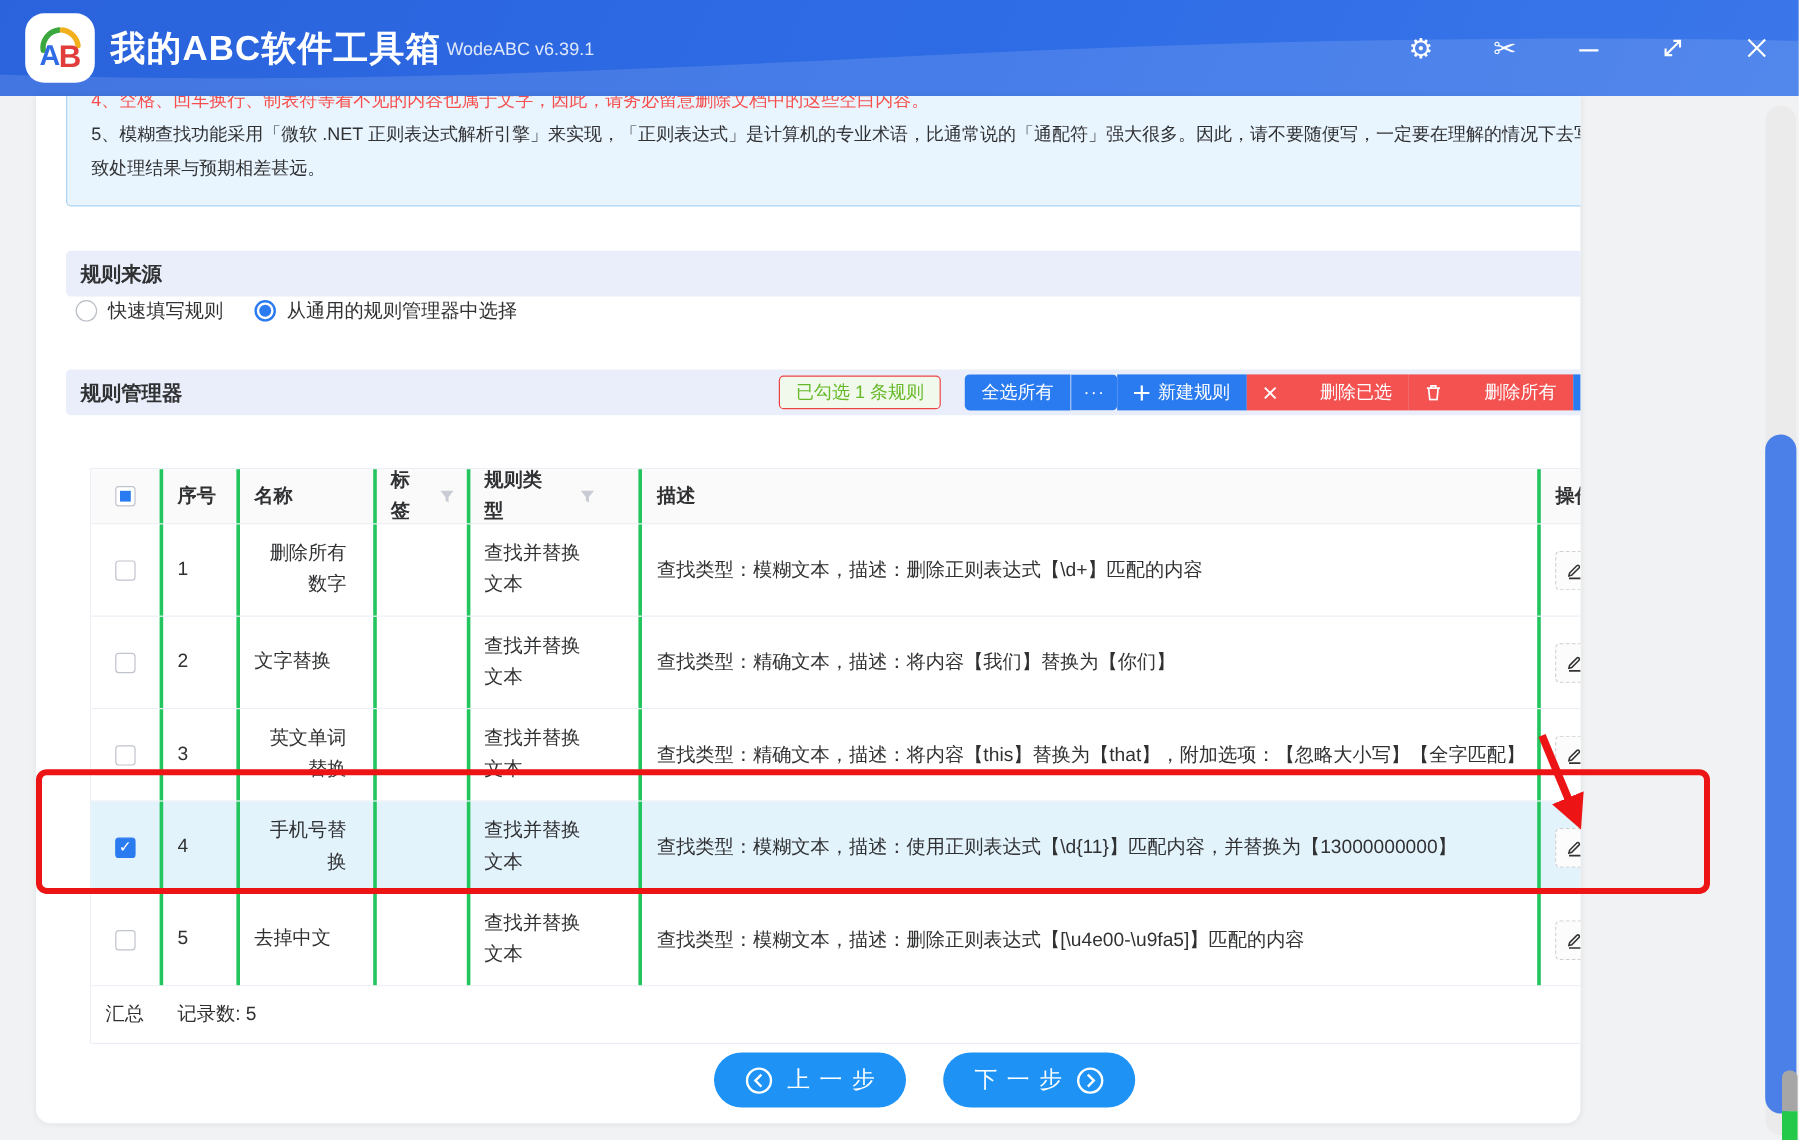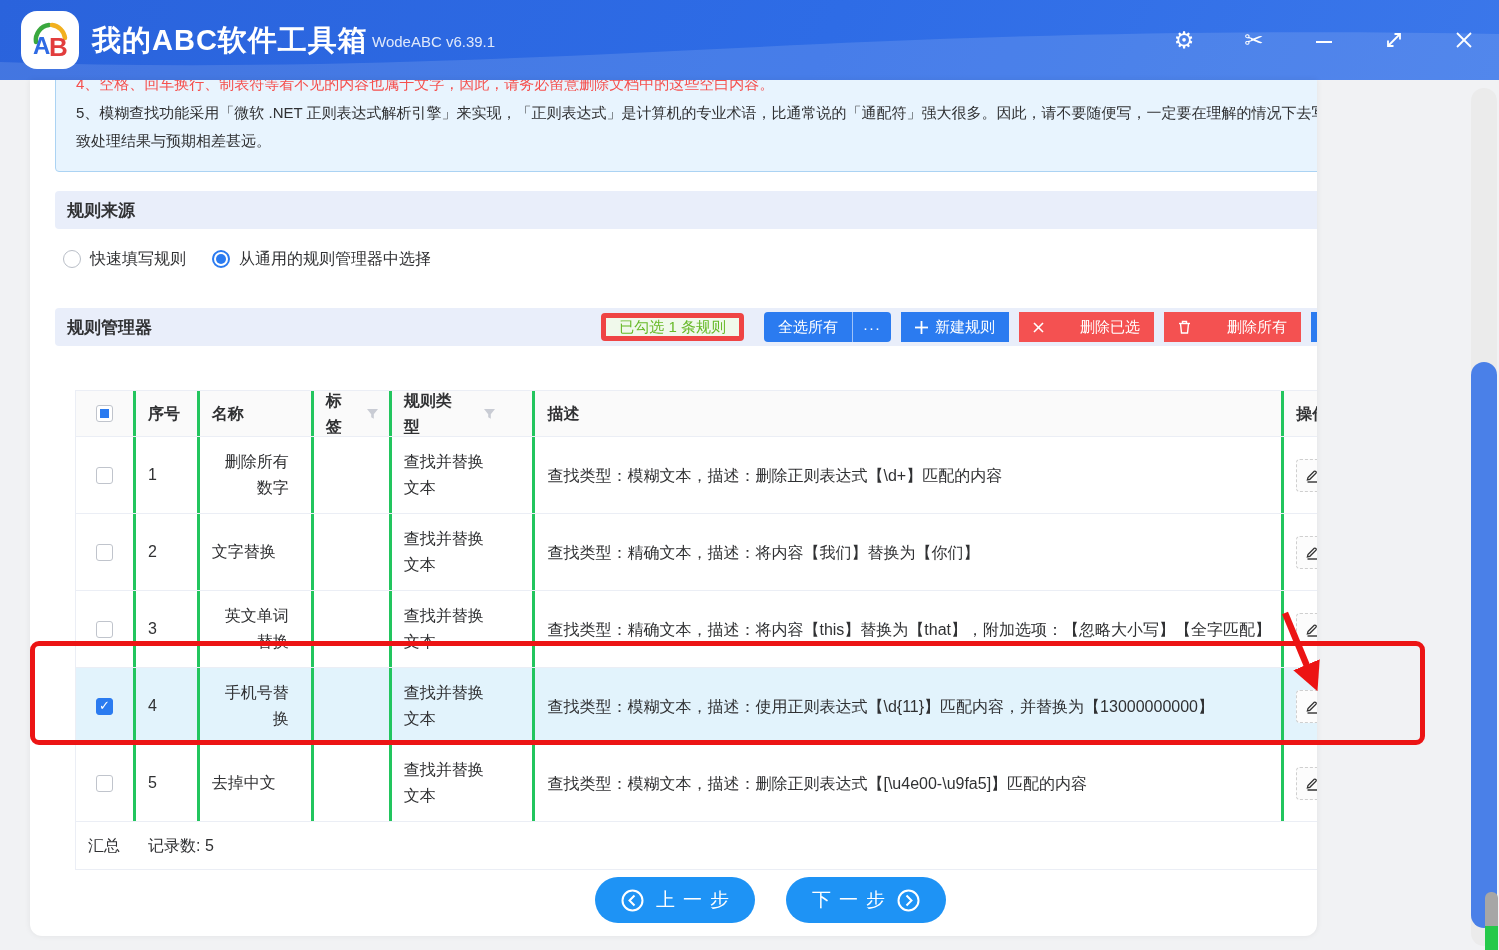--- a/index.html
+++ b/index.html
@@ -23,38 +23,38 @@
 
   
   .notice { position:absolute; left:25px; top:-20px; width:1373px; background:#e8f4fe;
     border:1px solid #abd3f3; border-radius:4px; padding:12px 20px 16px 20px; }
   .notice .clipped { color:#f5504e; font-size:15px; line-height:22px; white-space:nowrap; overflow:hidden; }
   .notice .body { color:#303133; font-size:15px; line-height:28px; margin-top:4px; }
 
   .band { position:absolute; left:25px; width:1373px; height:38px; background:#e9eefa; border-radius:4px;
     display:flex; align-items:center; padding:0 10px 0 12px; }
   .band .band-title { font-size:17px; font-weight:bold; color:#303133; }
-  .band-source { top:111px; }
+  .band-source { top:129px; }
   .band-manager { top:228px; }
   .band .spacer { flex:1; }
 
   
   .radio-row { position:absolute; left:33px; top:165px; height:28px; display:flex; align-items:center; gap:26px; }
   .radio-item { display:flex; align-items:center; gap:9px; cursor:pointer; }
   .radio-dot { width:18px; height:18px; border-radius:50%; border:1.5px solid #b9bec7; background:#fff; position:relative; }
   .radio-item.selected .radio-dot { border:2px solid #2b7bf0; }
   .radio-item.selected .radio-dot::after { content:""; position:absolute; left:50%; top:50%; width:10px; height:10px;
     border-radius:50%; background:#2b7bf0; transform:translate(-50%,-50%); }
   .radio-label { font-size:16px; }
 
   
   .badge { height:28px; display:flex; align-items:center; padding:0 13px; background:#f0f9eb;
-    border:5px solid #ef4444; border-radius:4px; color:#67b928; font-size:15px; margin-right:10px; }
+    border:1px solid #ef4444; border-radius:4px; color:#67b928; font-size:15px; margin-right:10px; }
   .btn { height:30px; border:none; border-radius:0; color:#fff; font-size:15px; display:flex; align-items:center;
-    padding:0 14px; margin-left:10px; cursor:pointer; font-family:inherit; gap:7px; }
+    padding:0 14px; margin-left:0; cursor:pointer; font-family:inherit; gap:7px; }
   .btn-blue { background:#2b7bf0; }
   .btn-red { background:#f45151;gap:36px; }
   .split { display:flex; margin-left:10px; }
   .split .btn { margin-left:0; border-radius:4px 0 0 4px; }
   .split .dots { height:30px; background:#2b7bf0; color:#fff; border-radius:0 4px 4px 0; border-left:1px solid rgba(255,255,255,.55);
     display:flex; align-items:center; padding:0 10px; font-size:15px; letter-spacing:1px; cursor:pointer; }
 
   
   .table { position:absolute; left:45px; top:310px; width:1350px; border:1px solid #ebeef5; border-bottom:none; }
   .trow { display:flex; align-items:stretch; border-bottom:1px solid #ebeef5; background:#fff; }

